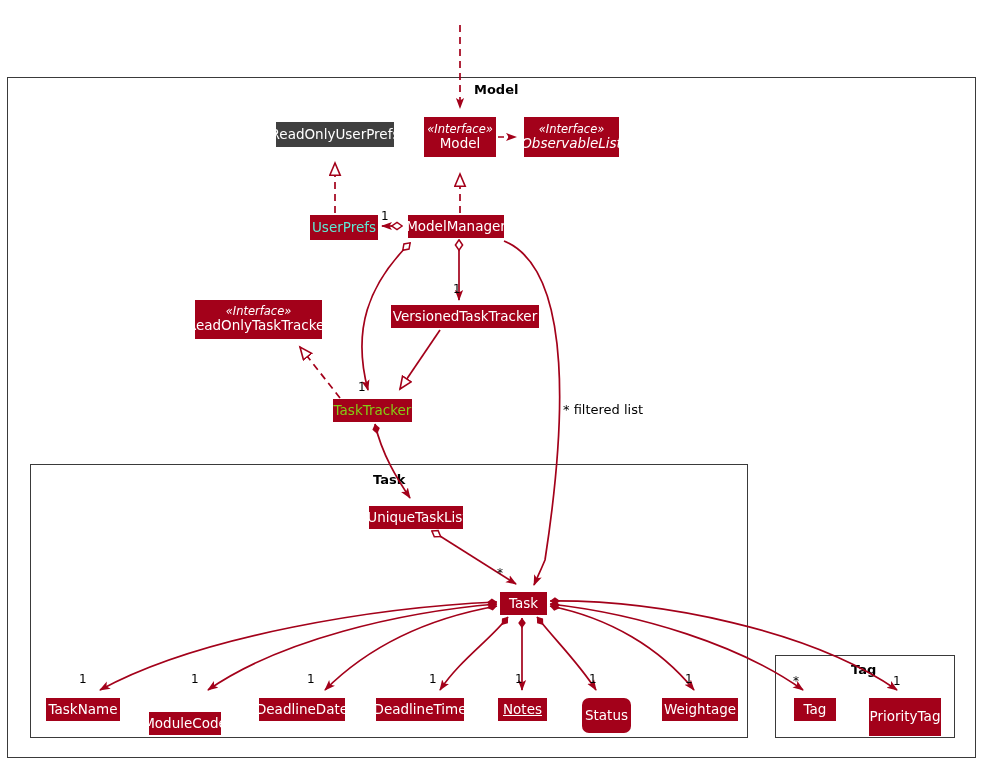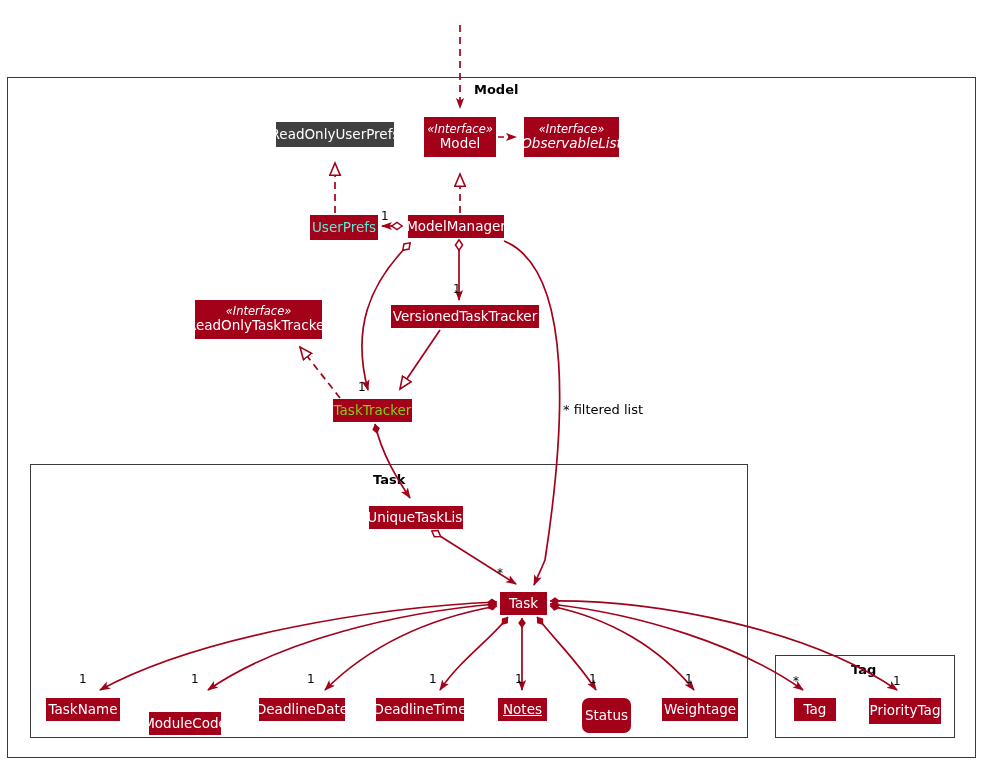--- a/index.html
+++ b/index.html
@@ -209,21 +209,21 @@
       </div>
       <div class="cls iface" style="left: 582px; top: 698px; width: 49px; height: 35px; background: rgb(163, 1, 26); color: rgb(255, 255, 255); border-radius: 7px;">
         <span class="nm" style="font-style: normal;">Status</span>
       </div>
       <div class="cls iface" style="left: 662px; top: 698px; width: 76px; height: 23px; background: rgb(163, 1, 26); color: rgb(255, 255, 255);">
         <span class="nm" style="font-style: normal;">Weightage</span>
       </div>
       <div class="cls iface" style="left: 794px; top: 698px; width: 42px; height: 23px; background: rgb(163, 1, 26); color: rgb(255, 255, 255);">
         <span class="nm" style="font-style: normal;">Tag</span>
       </div>
-      <div class="cls iface" style="left: 869px; top: 698px; width: 72px; height: 26px; background: rgb(163, 1, 26); color: rgb(255, 255, 255);">
+      <div class="cls iface" style="left: 869px; top: 698px; width: 72px; height: 38px; background: rgb(163, 1, 26); color: rgb(255, 255, 255);">
         <span class="nm" style="font-style: normal;">PriorityTag</span>
       </div>
     </div>
 
   <div id="mults">
       <div class="mult" style="left: 381px; top: 209px;">1</div>
       <div class="mult" style="left: 453px; top: 282px;">1</div>
       <div class="mult" style="left: 358px; top: 380px;">1</div>
       <div class="mult" style="left: 497px; top: 566px;">*</div>
       <div class="mult" style="left: 79px; top: 672px;">1</div>

